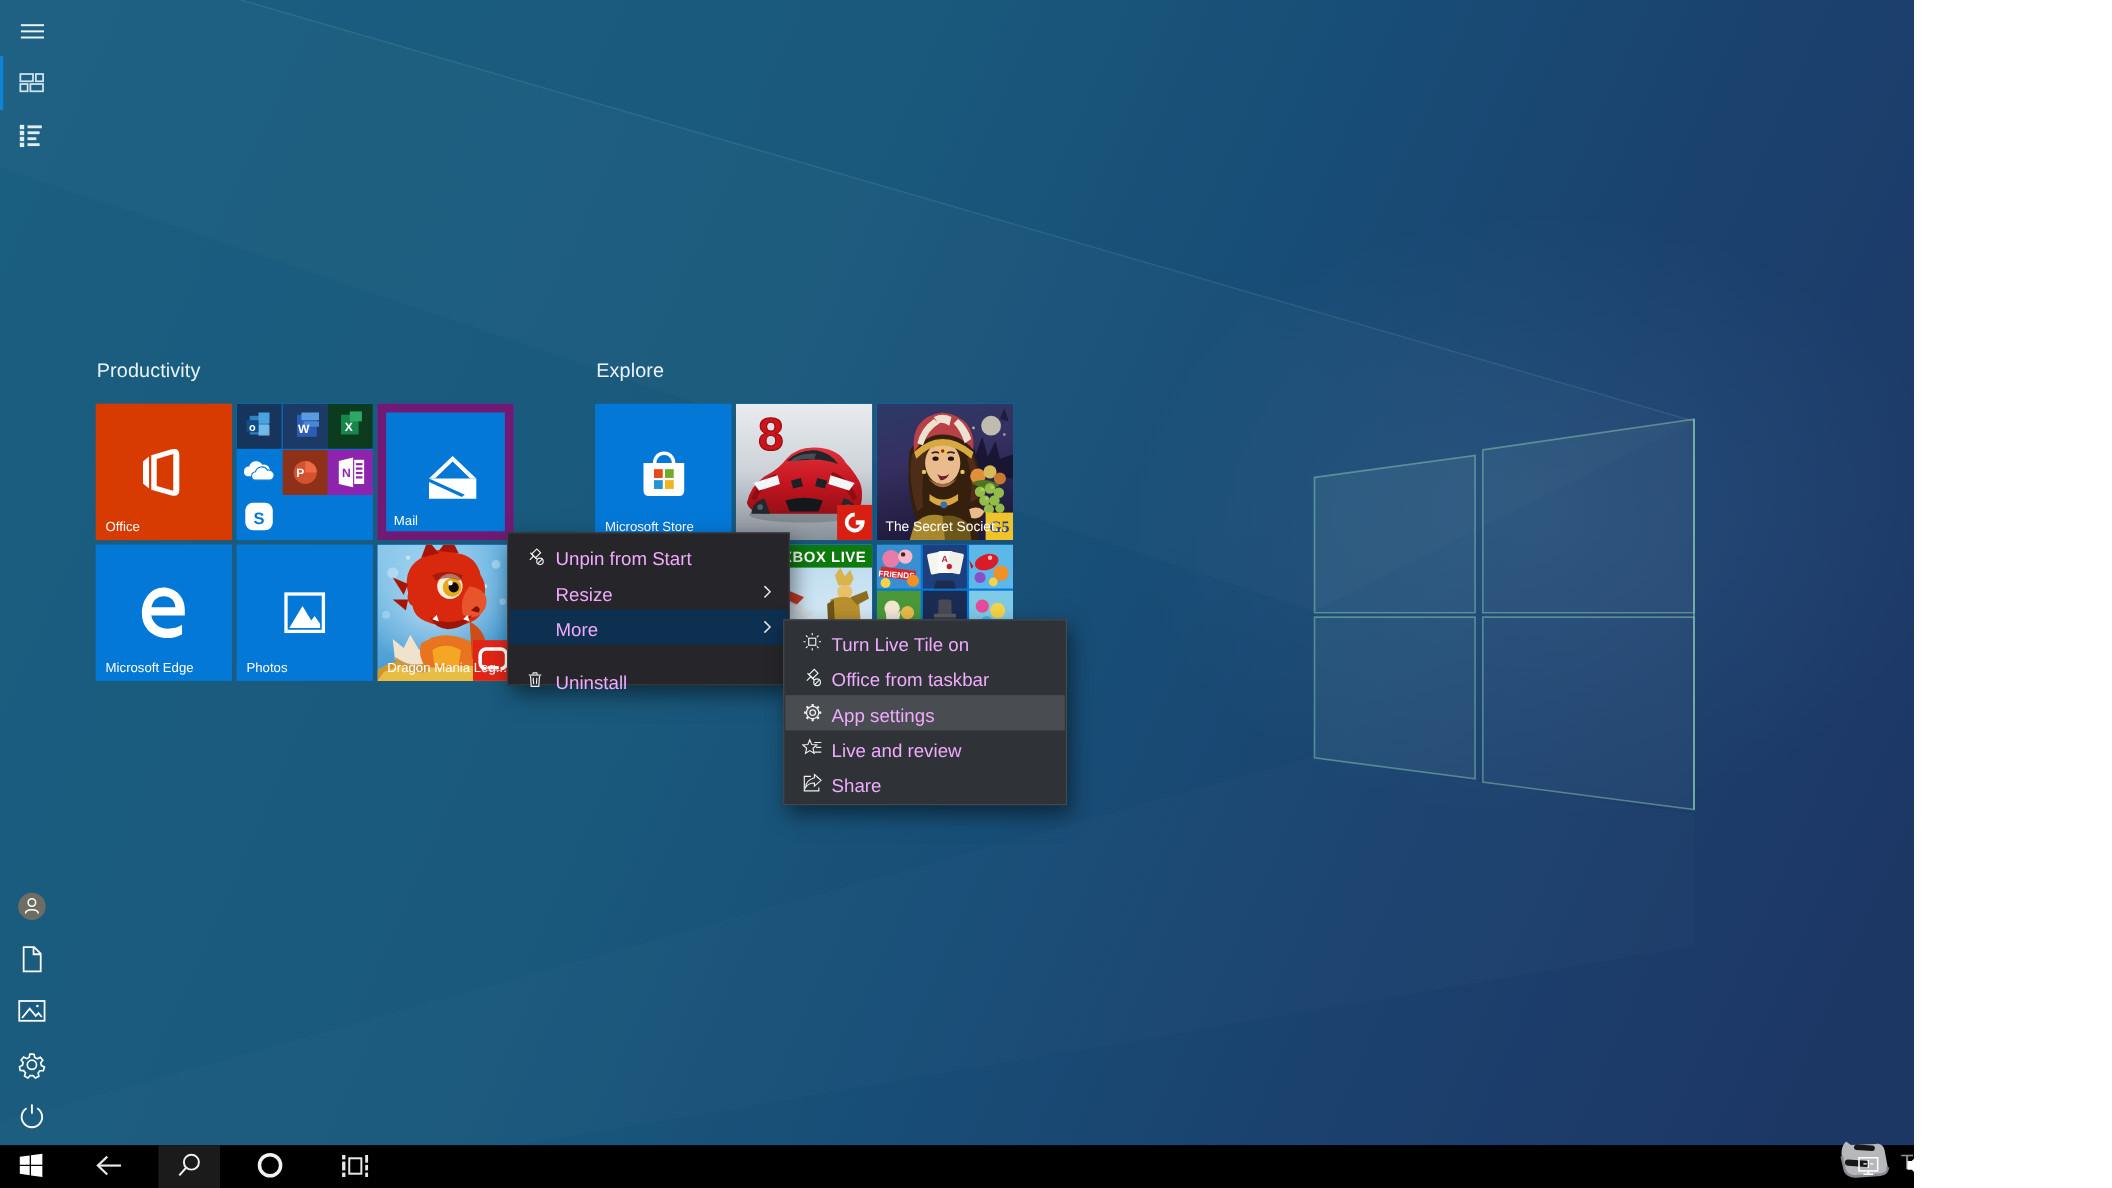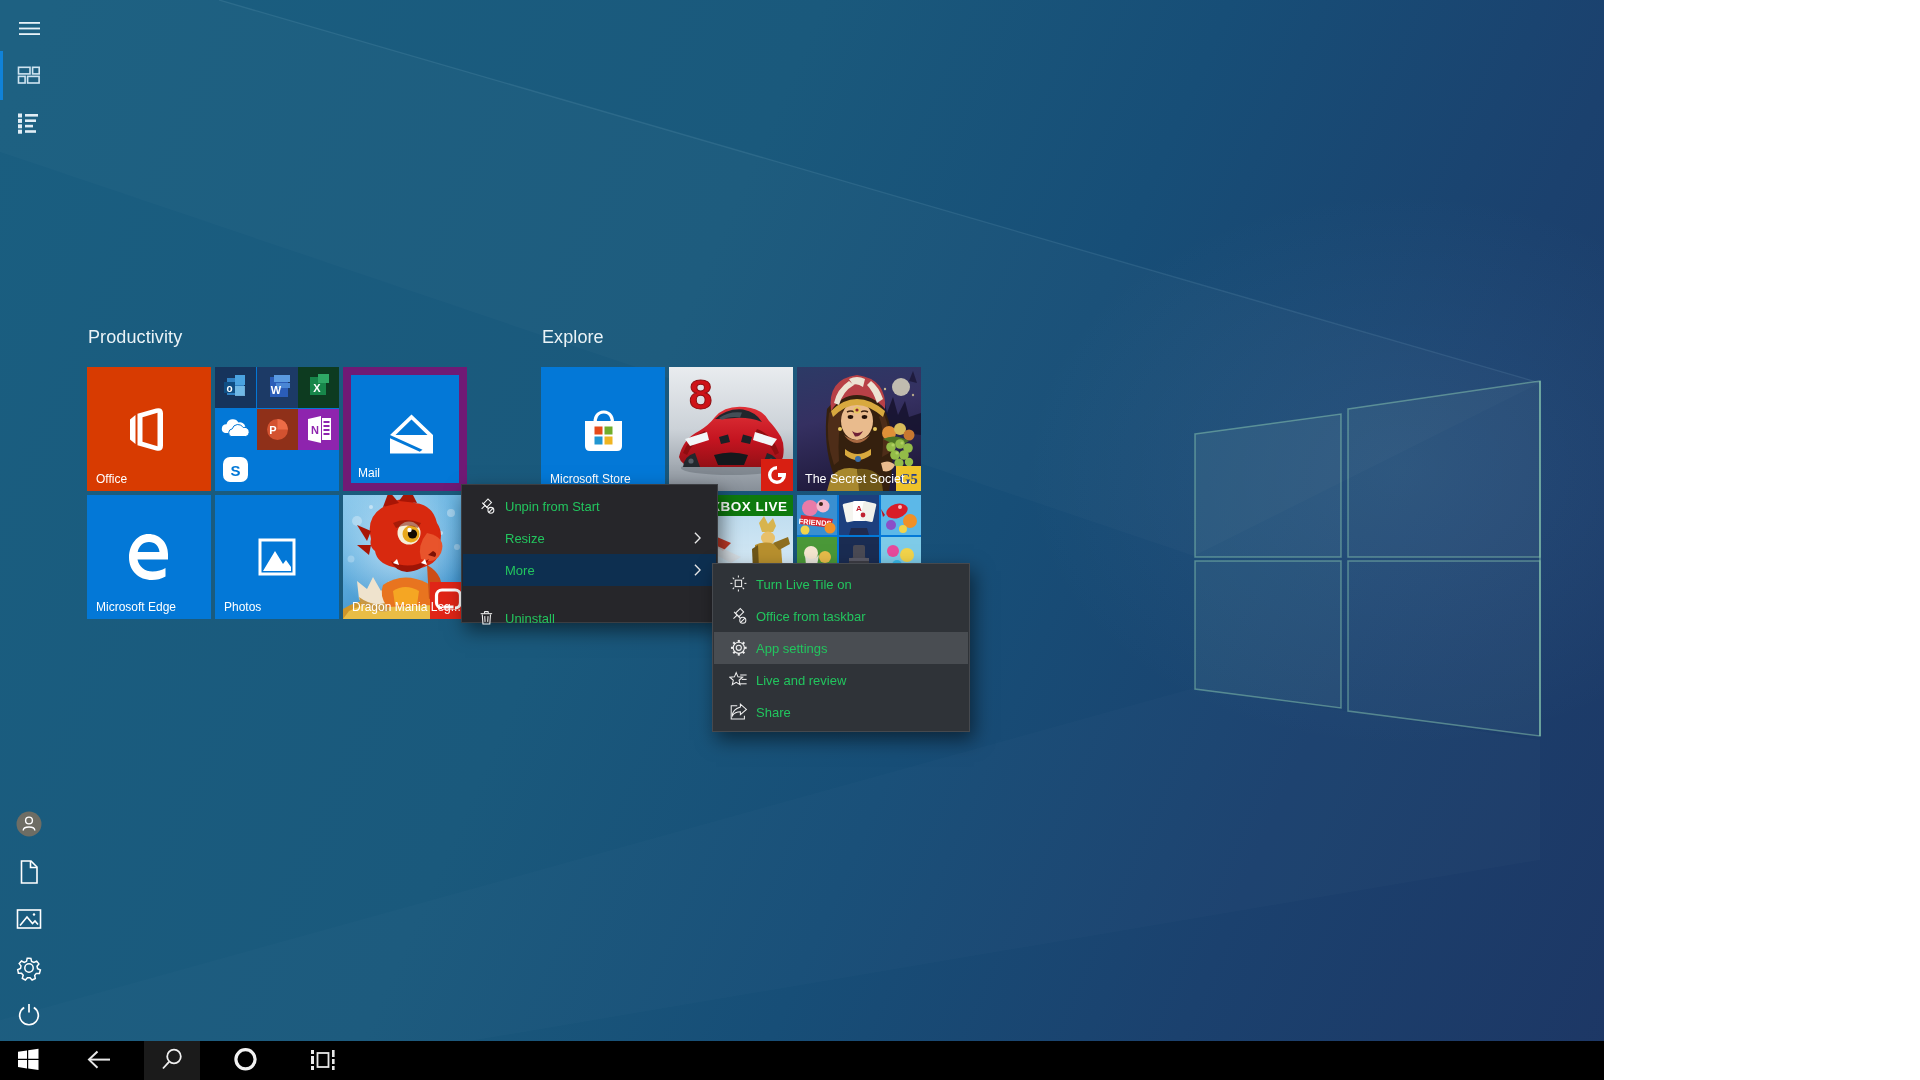--- a/index.html
+++ b/index.html
@@ -1,24 +1,24 @@
 <!DOCTYPE html>
 <html><head>
 <meta charset="utf-8">
 <style>
   html,body{margin:0;padding:0;width:1920px;height:1080px;overflow:hidden;
     font-family:"Liberation Sans",sans-serif;-webkit-font-smoothing:antialiased;}
-  #stage{position:absolute;left:0;top:0;width:1604px;height:1080px;overflow:hidden;}
+  #stage{position:absolute;left:0;top:0;width:1740px;height:1080px;overflow:hidden;}
   .abs{position:absolute;}
   .tile{position:absolute;width:124px;height:124px;background:#0378d7;overflow:hidden;}
   .tlabel{position:absolute;left:9px;bottom:5px;font-size:12px;color:#fff;letter-spacing:0px;white-space:nowrap;}
   .glabel{position:absolute;color:#eaf3f7;font-size:18px;font-weight:400;letter-spacing:0.1px;}
   .menu{position:absolute;background:#26262a;border:1px solid #3c3e42;box-sizing:border-box;
     box-shadow:4px 8px 18px rgba(0,0,0,0.5);z-index:30;}
-  .mi{position:absolute;left:1px;right:1px;height:32px;color:#22c55e;font-size:13px;}
+  .mi{position:absolute;left:1px;right:1px;height:32px;color:#f0abfc;font-size:17px;}
   .mi .txt{position:absolute;top:9px;}
   .chev{position:absolute;right:15px;top:10px;width:7px;height:12px;}
 </style>
 </head>
 <body>
 <div id="stage">
 
   <div class="abs" id="wall" style="left:0;top:0;width:1920px;height:1080px;">
     <svg width="1920" height="1080" style="position:absolute;left:0;top:0;">
       <defs>

